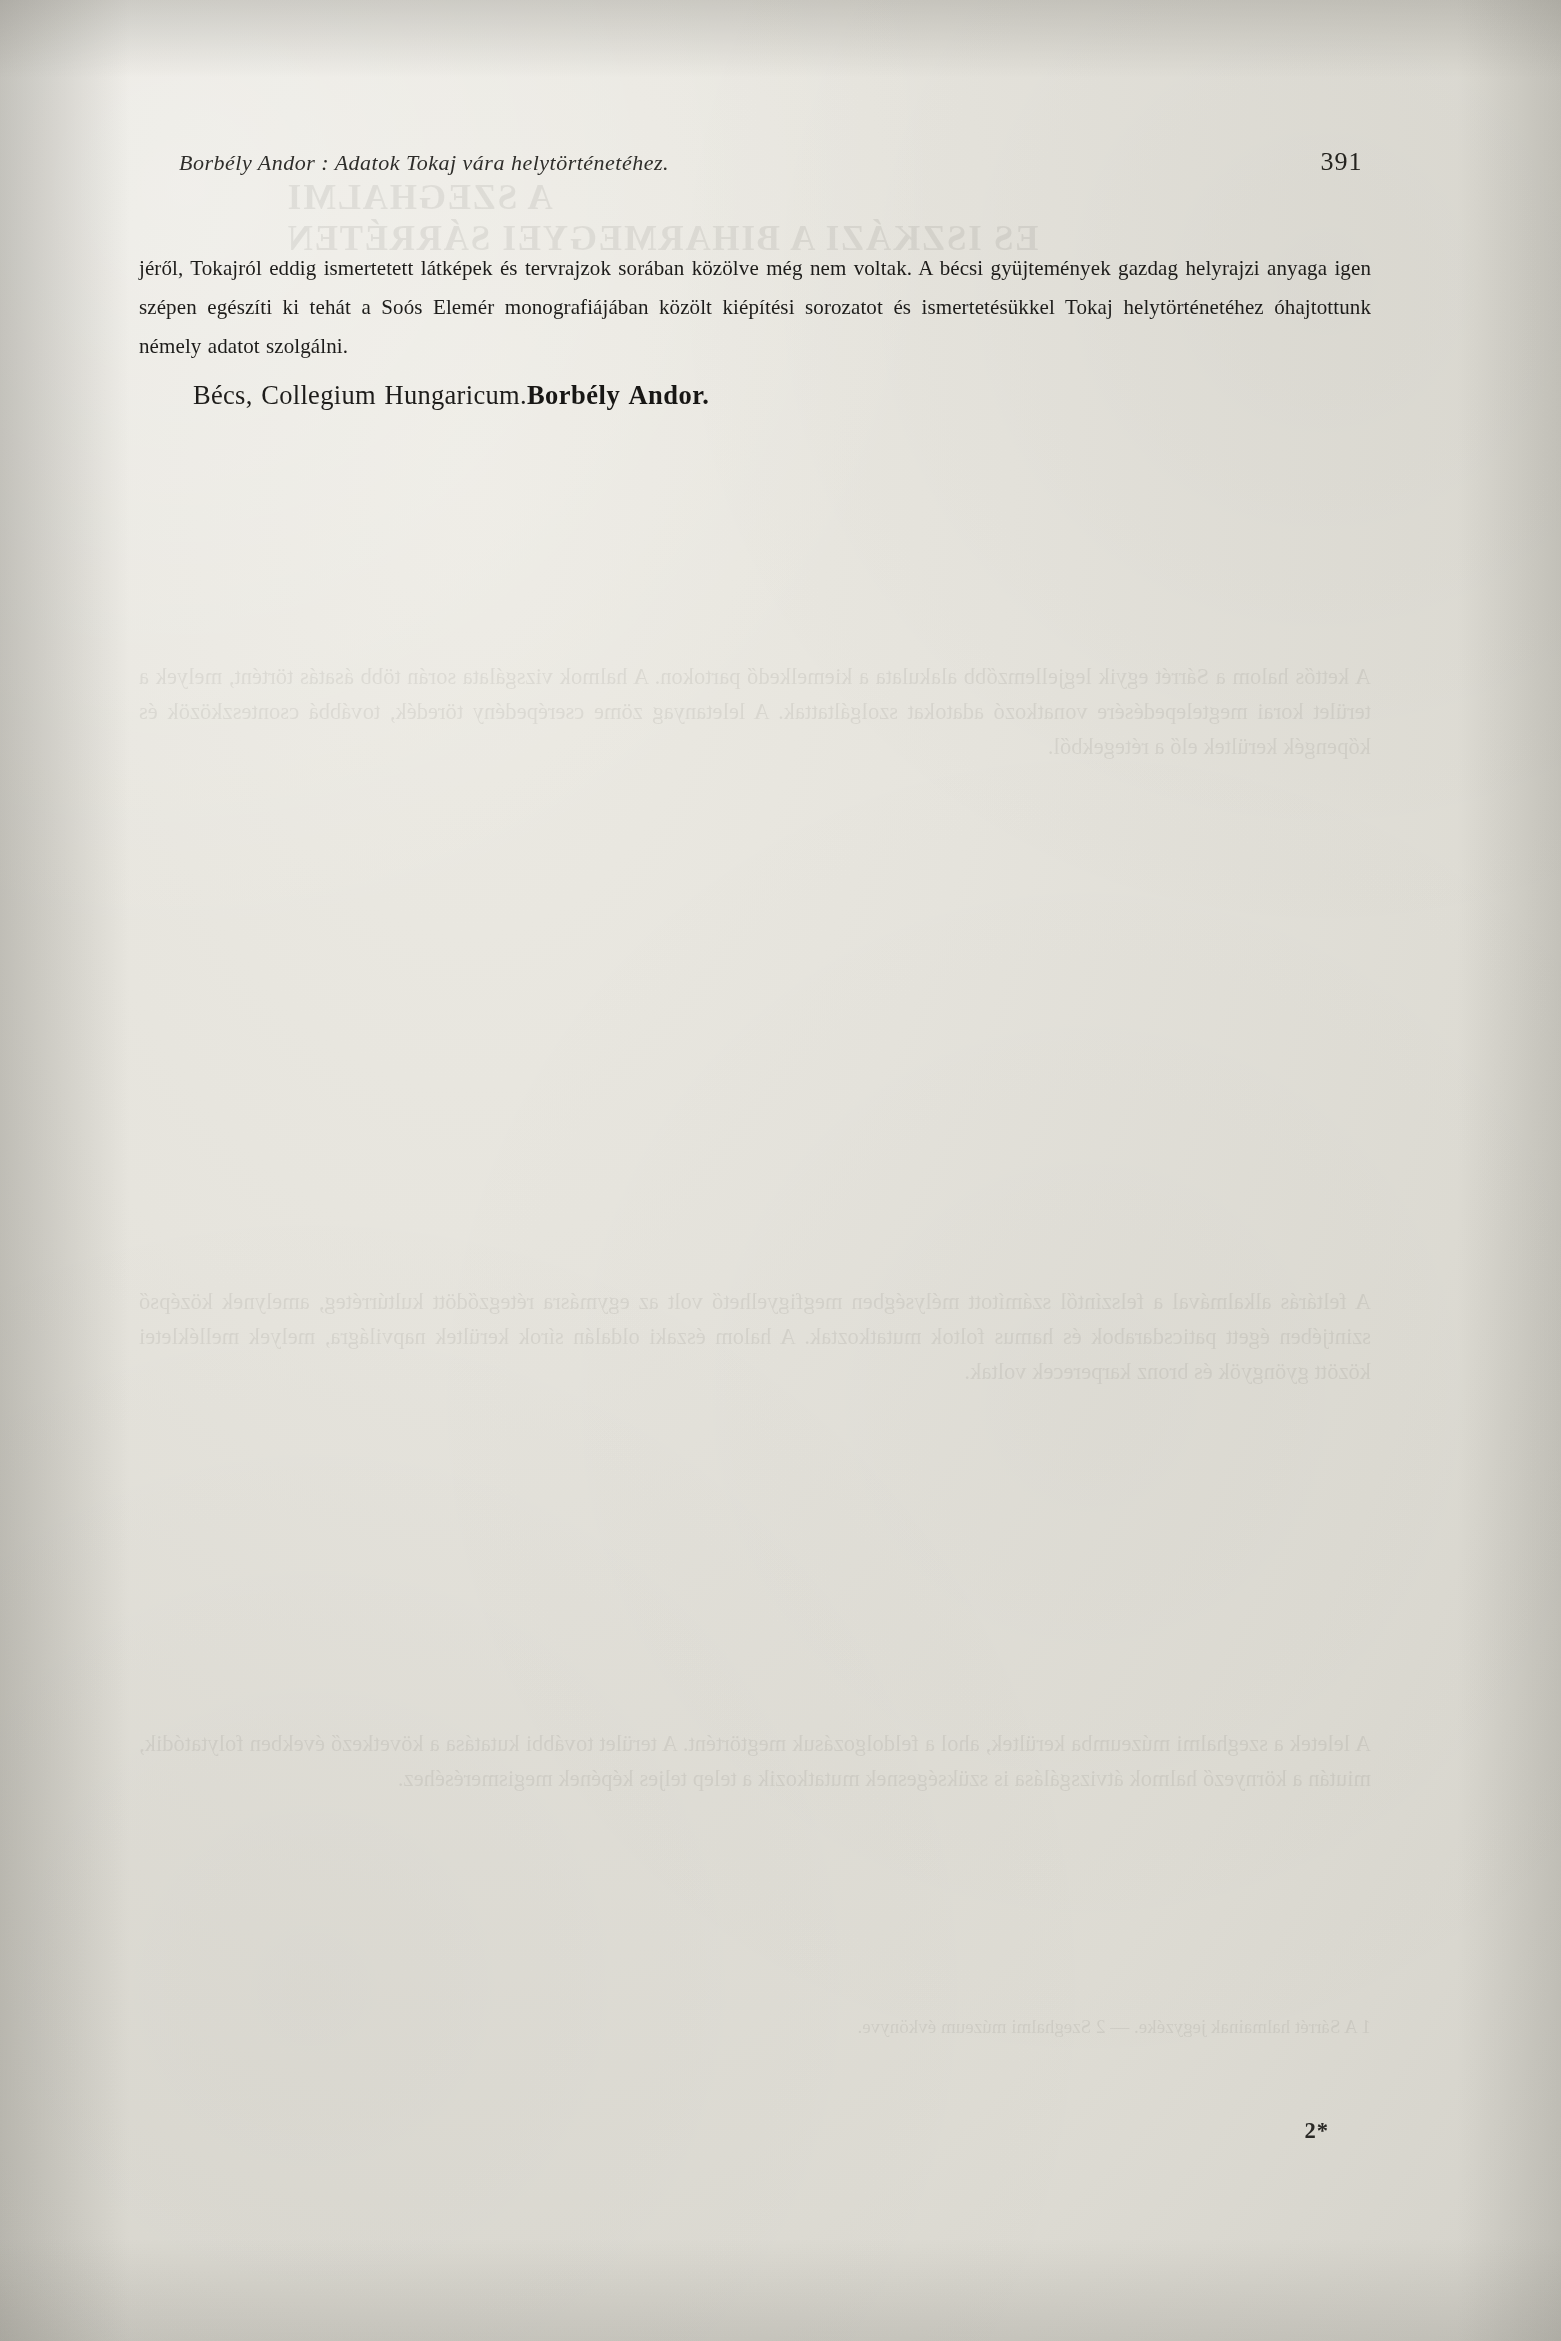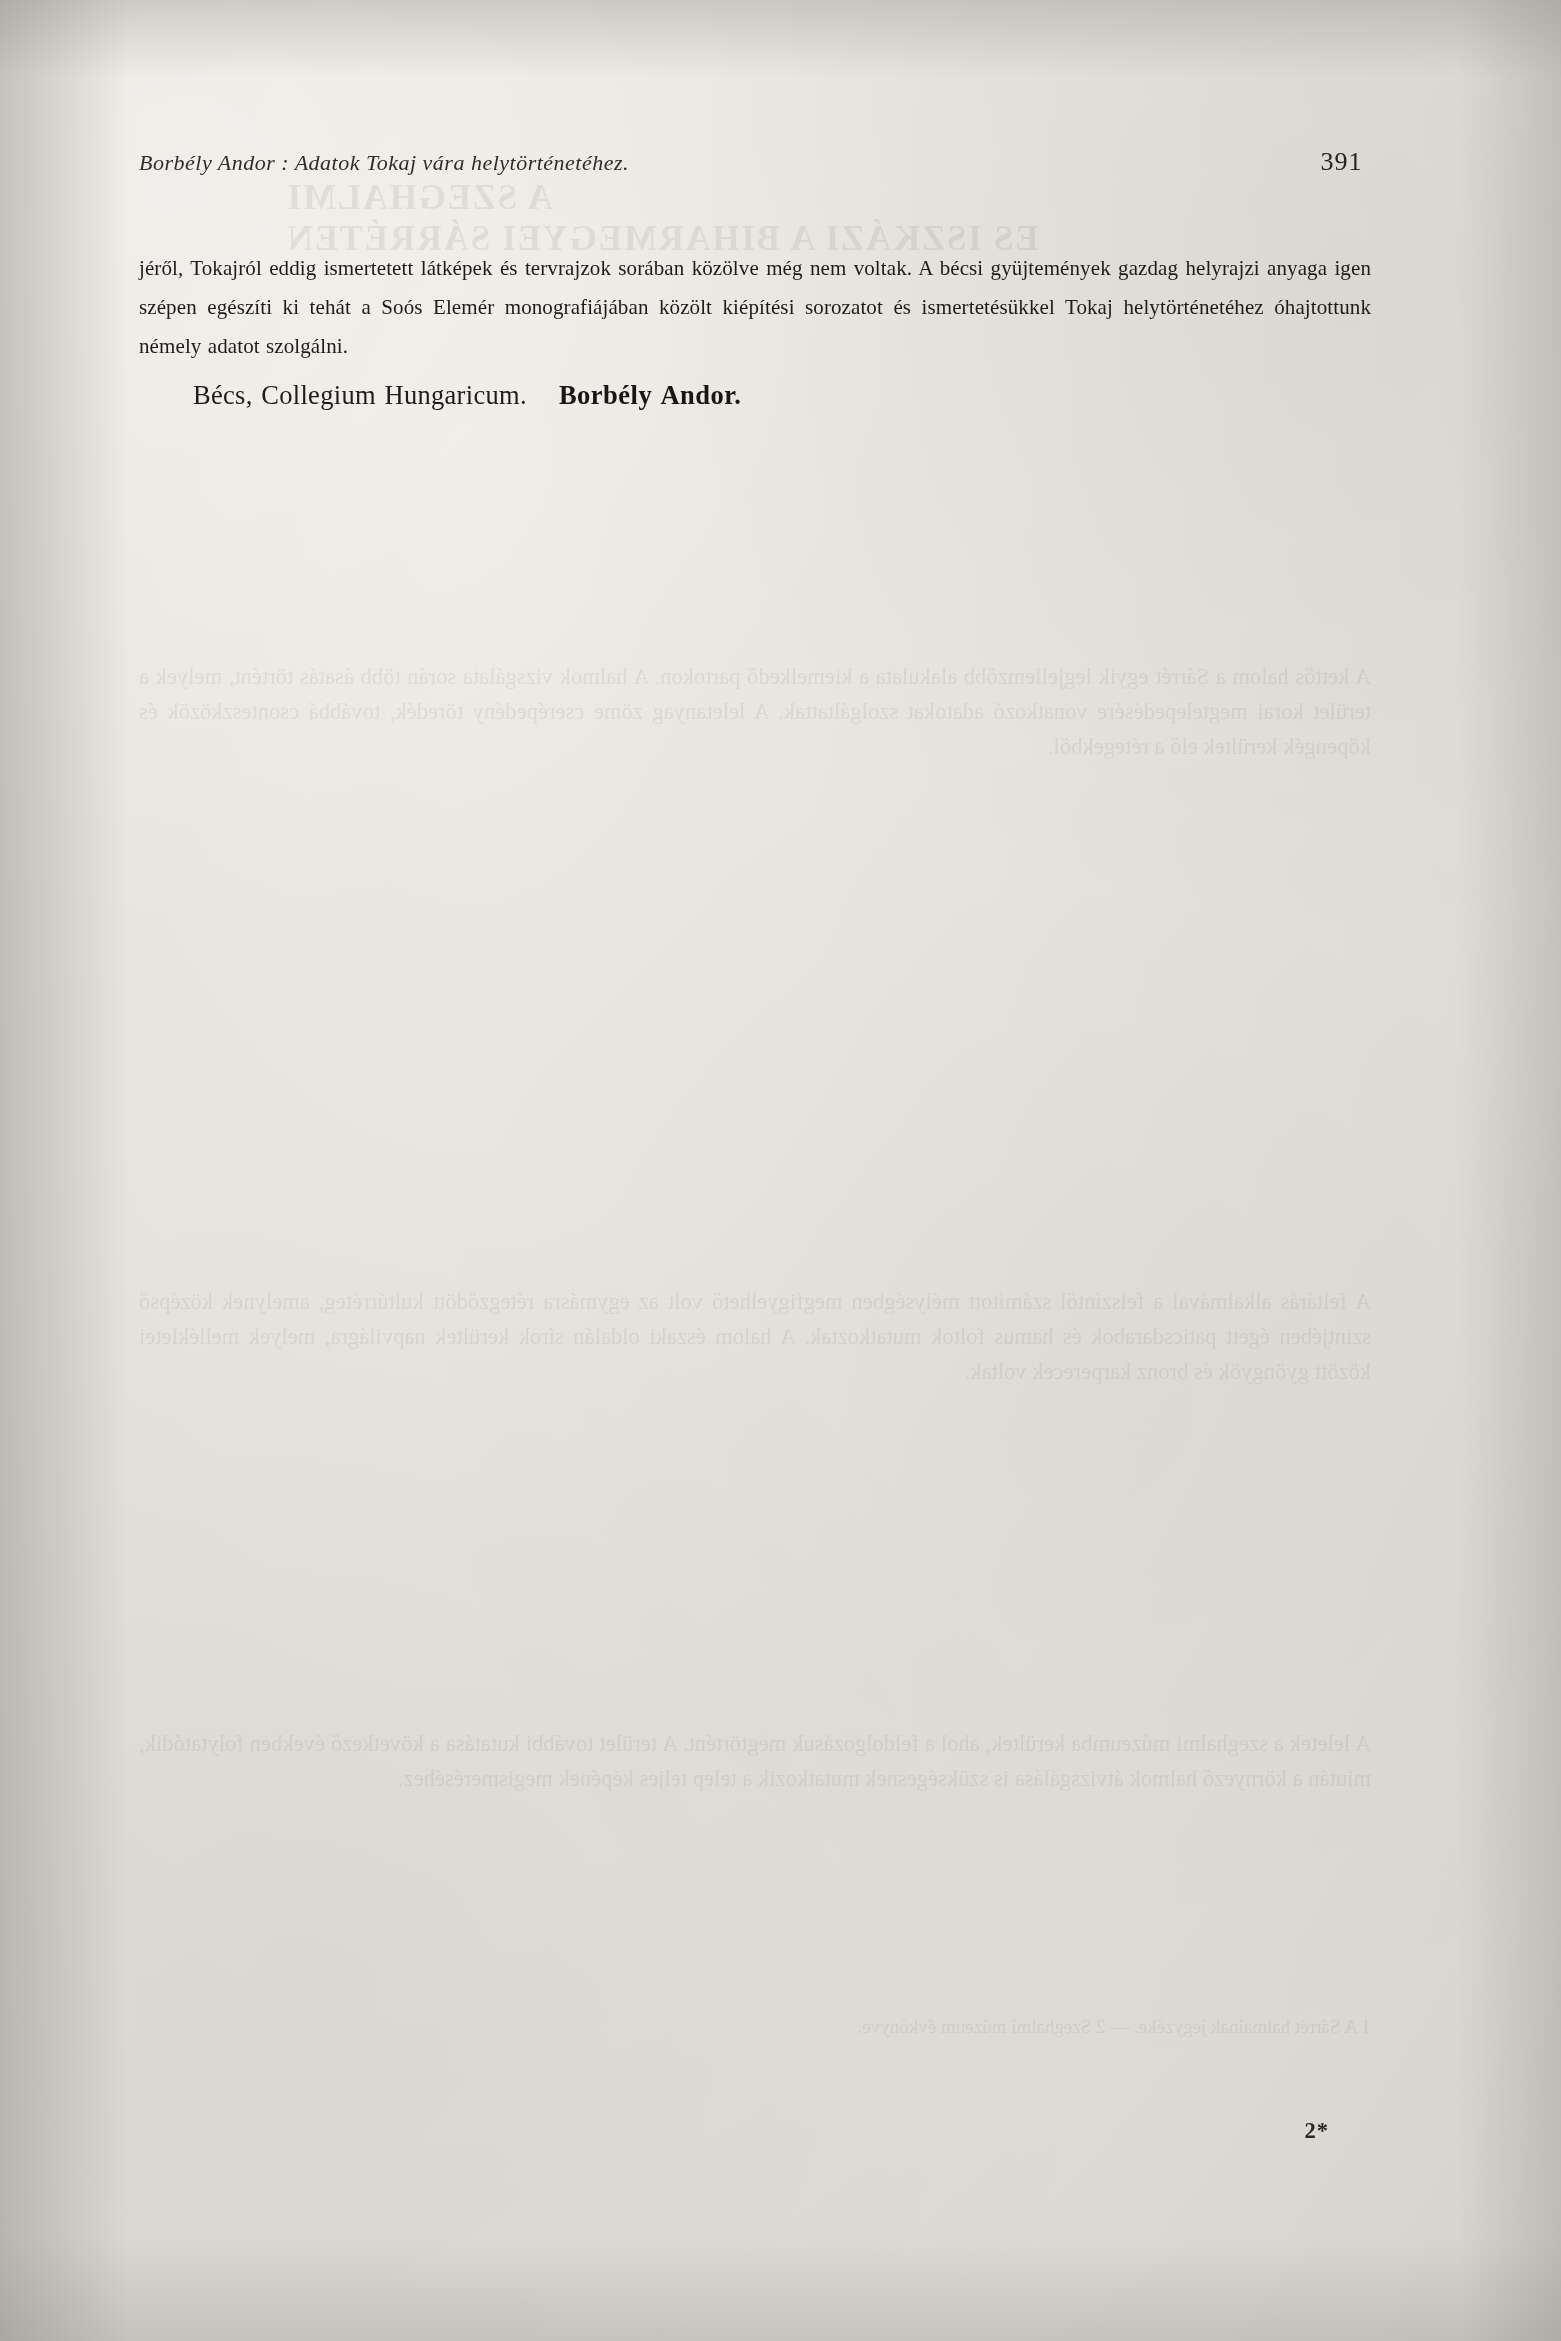--- a/index.html
+++ b/index.html
@@ -77,20 +77,21 @@
     justify-content: space-between;
     color: #2b2a28;
   }
   .runhead-title {
     font-family: "Liberation Serif", serif;
     font-style: italic;
     font-size: 22px;
     letter-spacing: 0.5px;
     color: #2e2d2a;
     white-space: nowrap;
+    margin-left: 40px;
   }
   .runhead-pageno {
     font-family: "Liberation Serif", serif;
     font-size: 26px;
     color: #24231f;
     letter-spacing: 0.9px;
     padding-right: 8.7px;
   }
 
   
@@ -120,21 +121,20 @@
     padding-left: 54px;
     letter-spacing: 0.3px;
     word-spacing: 1.7px;
   }
   .sig-right {
     font-weight: bold;
     letter-spacing: 0.5px;
     word-spacing: 2.6px;
     padding-right: 5.2px;
     color: #181715;
-    margin-left: 32px;
   }
 
   
   .ghost-layer {
     position: absolute;
     inset: 0;
     pointer-events: none;
     opacity: 0.085;
     filter: blur(0.5px);
     color: #3a3832;

